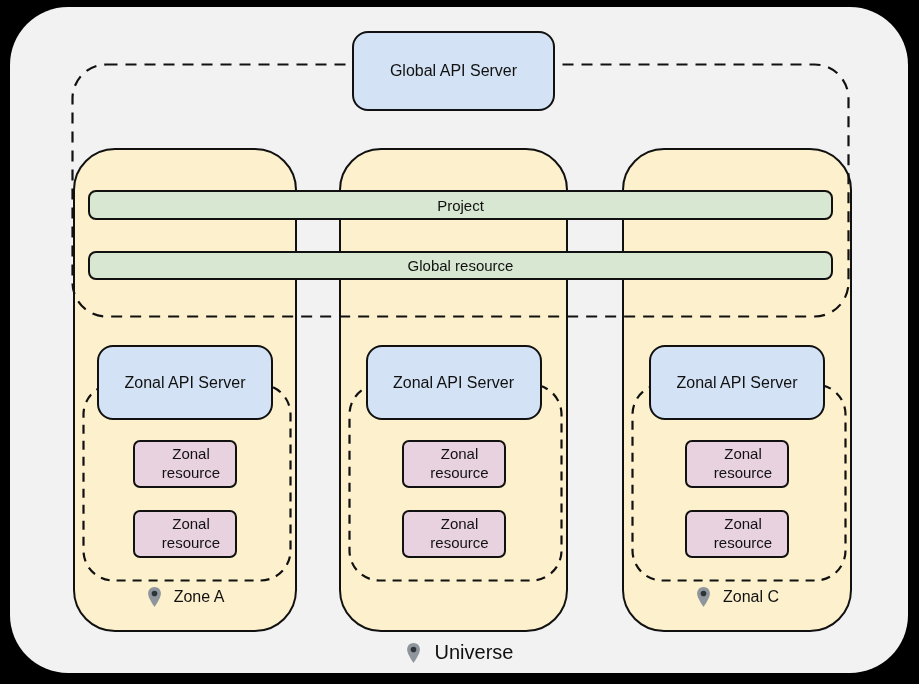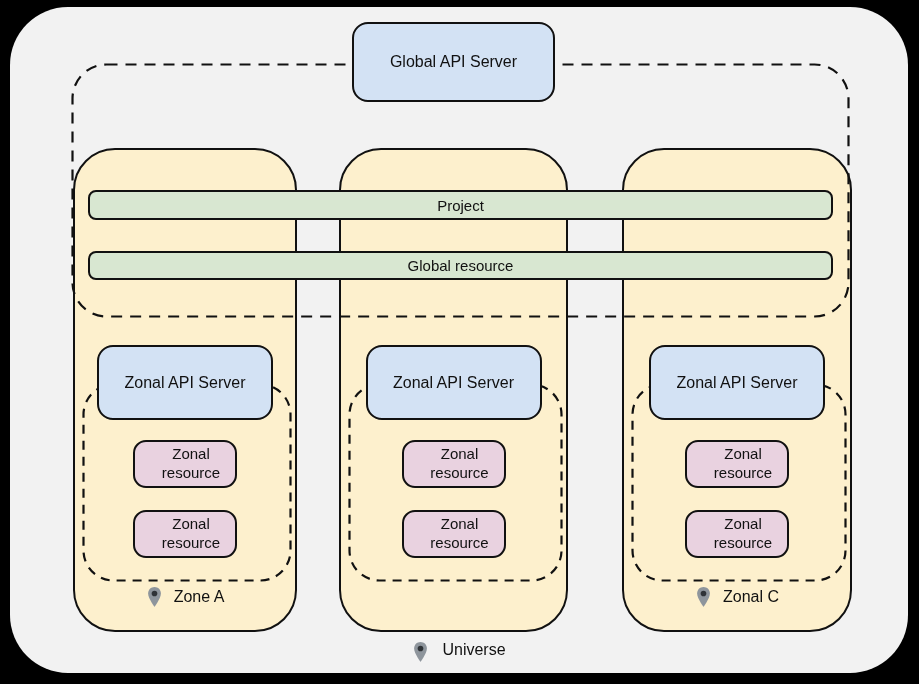--- a/index.html
+++ b/index.html
@@ -14,21 +14,21 @@
   .canvas {
     position: absolute;
     left: 10px; top: 7px; right: 11px; bottom: 11px;
     background: var(--canvas, #f2f2f2);
     border-radius: 58px;
   }
   .abs { position: absolute; }
 
   
   .global-api {
-    left: 342px; top: 15px; width: 203px; height: 80px;
+    left: 342px; top: 24px; width: 203px; height: 80px;
     background: var(--server-fill, #d3e2f4);
     border: 2px solid var(--border, #111);
     border-radius: 16px;
     display: flex; align-items: center; justify-content: center;
     font-size: 16px;
     z-index: 4;
     box-sizing: border-box;
   }
 
   
@@ -72,40 +72,40 @@
     display: flex; align-items: center; justify-content: center;
     font-size: 16px;
     z-index: 2;
     box-sizing: border-box;
   }
   .zonal-resource {
     left: 50%; transform: translateX(-50%);
     width: 104px; height: 48px;
     background: var(--resource-fill, #e9d2e0);
     border: 2px solid var(--border, #111);
-    border-radius: 13px;
+    border-radius: 7px;
     display: flex; flex-direction: column; align-items: center; justify-content: center;
     font-size: 15px; line-height: 1.25; text-align: center;
     z-index: 2;
     box-sizing: border-box;
     padding-left: 12px;
   }
   .res-1 { top: 290px; }
   .res-2 { top: 360px; }
 
   .zone-label-row {
     left: 0; right: 0; top: 436px;
     display: flex; align-items: center; justify-content: center; gap: 11px;
     font-size: 16px;
     z-index: 2;
   }
   .universe-row {
     left: 0; right: 0; top: 634px;
-    display: flex; align-items: flex-start; justify-content: center; gap: 13px;
-    font-size: 16px;
+    display: flex; align-items: flex-end; justify-content: center; gap: 13px;
+    font-size: 20px;
   }
   .pin-icon { width: 17px; height: 22px; flex: 0 0 auto; }
 </style>
 </head>
 <body style="--background: #000000; --canvas: #f2f2f2; --zone-fill: #fdf0cd; --server-fill: #d3e2f4; --resource-fill: #e9d2e0; --bar-fill: #d8e7d1; --border: #111111; --text: #111111; --pin-body: #8e959c; --pin-dot: #2f3337;">
 
 <div class="canvas">
 
   <svg class="abs global-dashed" width="779" height="255" viewBox="0 0 779 255">
     <rect x="1.5" y="1.5" width="776" height="252" rx="34" fill="none" stroke="#111" stroke-width="2.2" stroke-dasharray="11 8"></rect>

